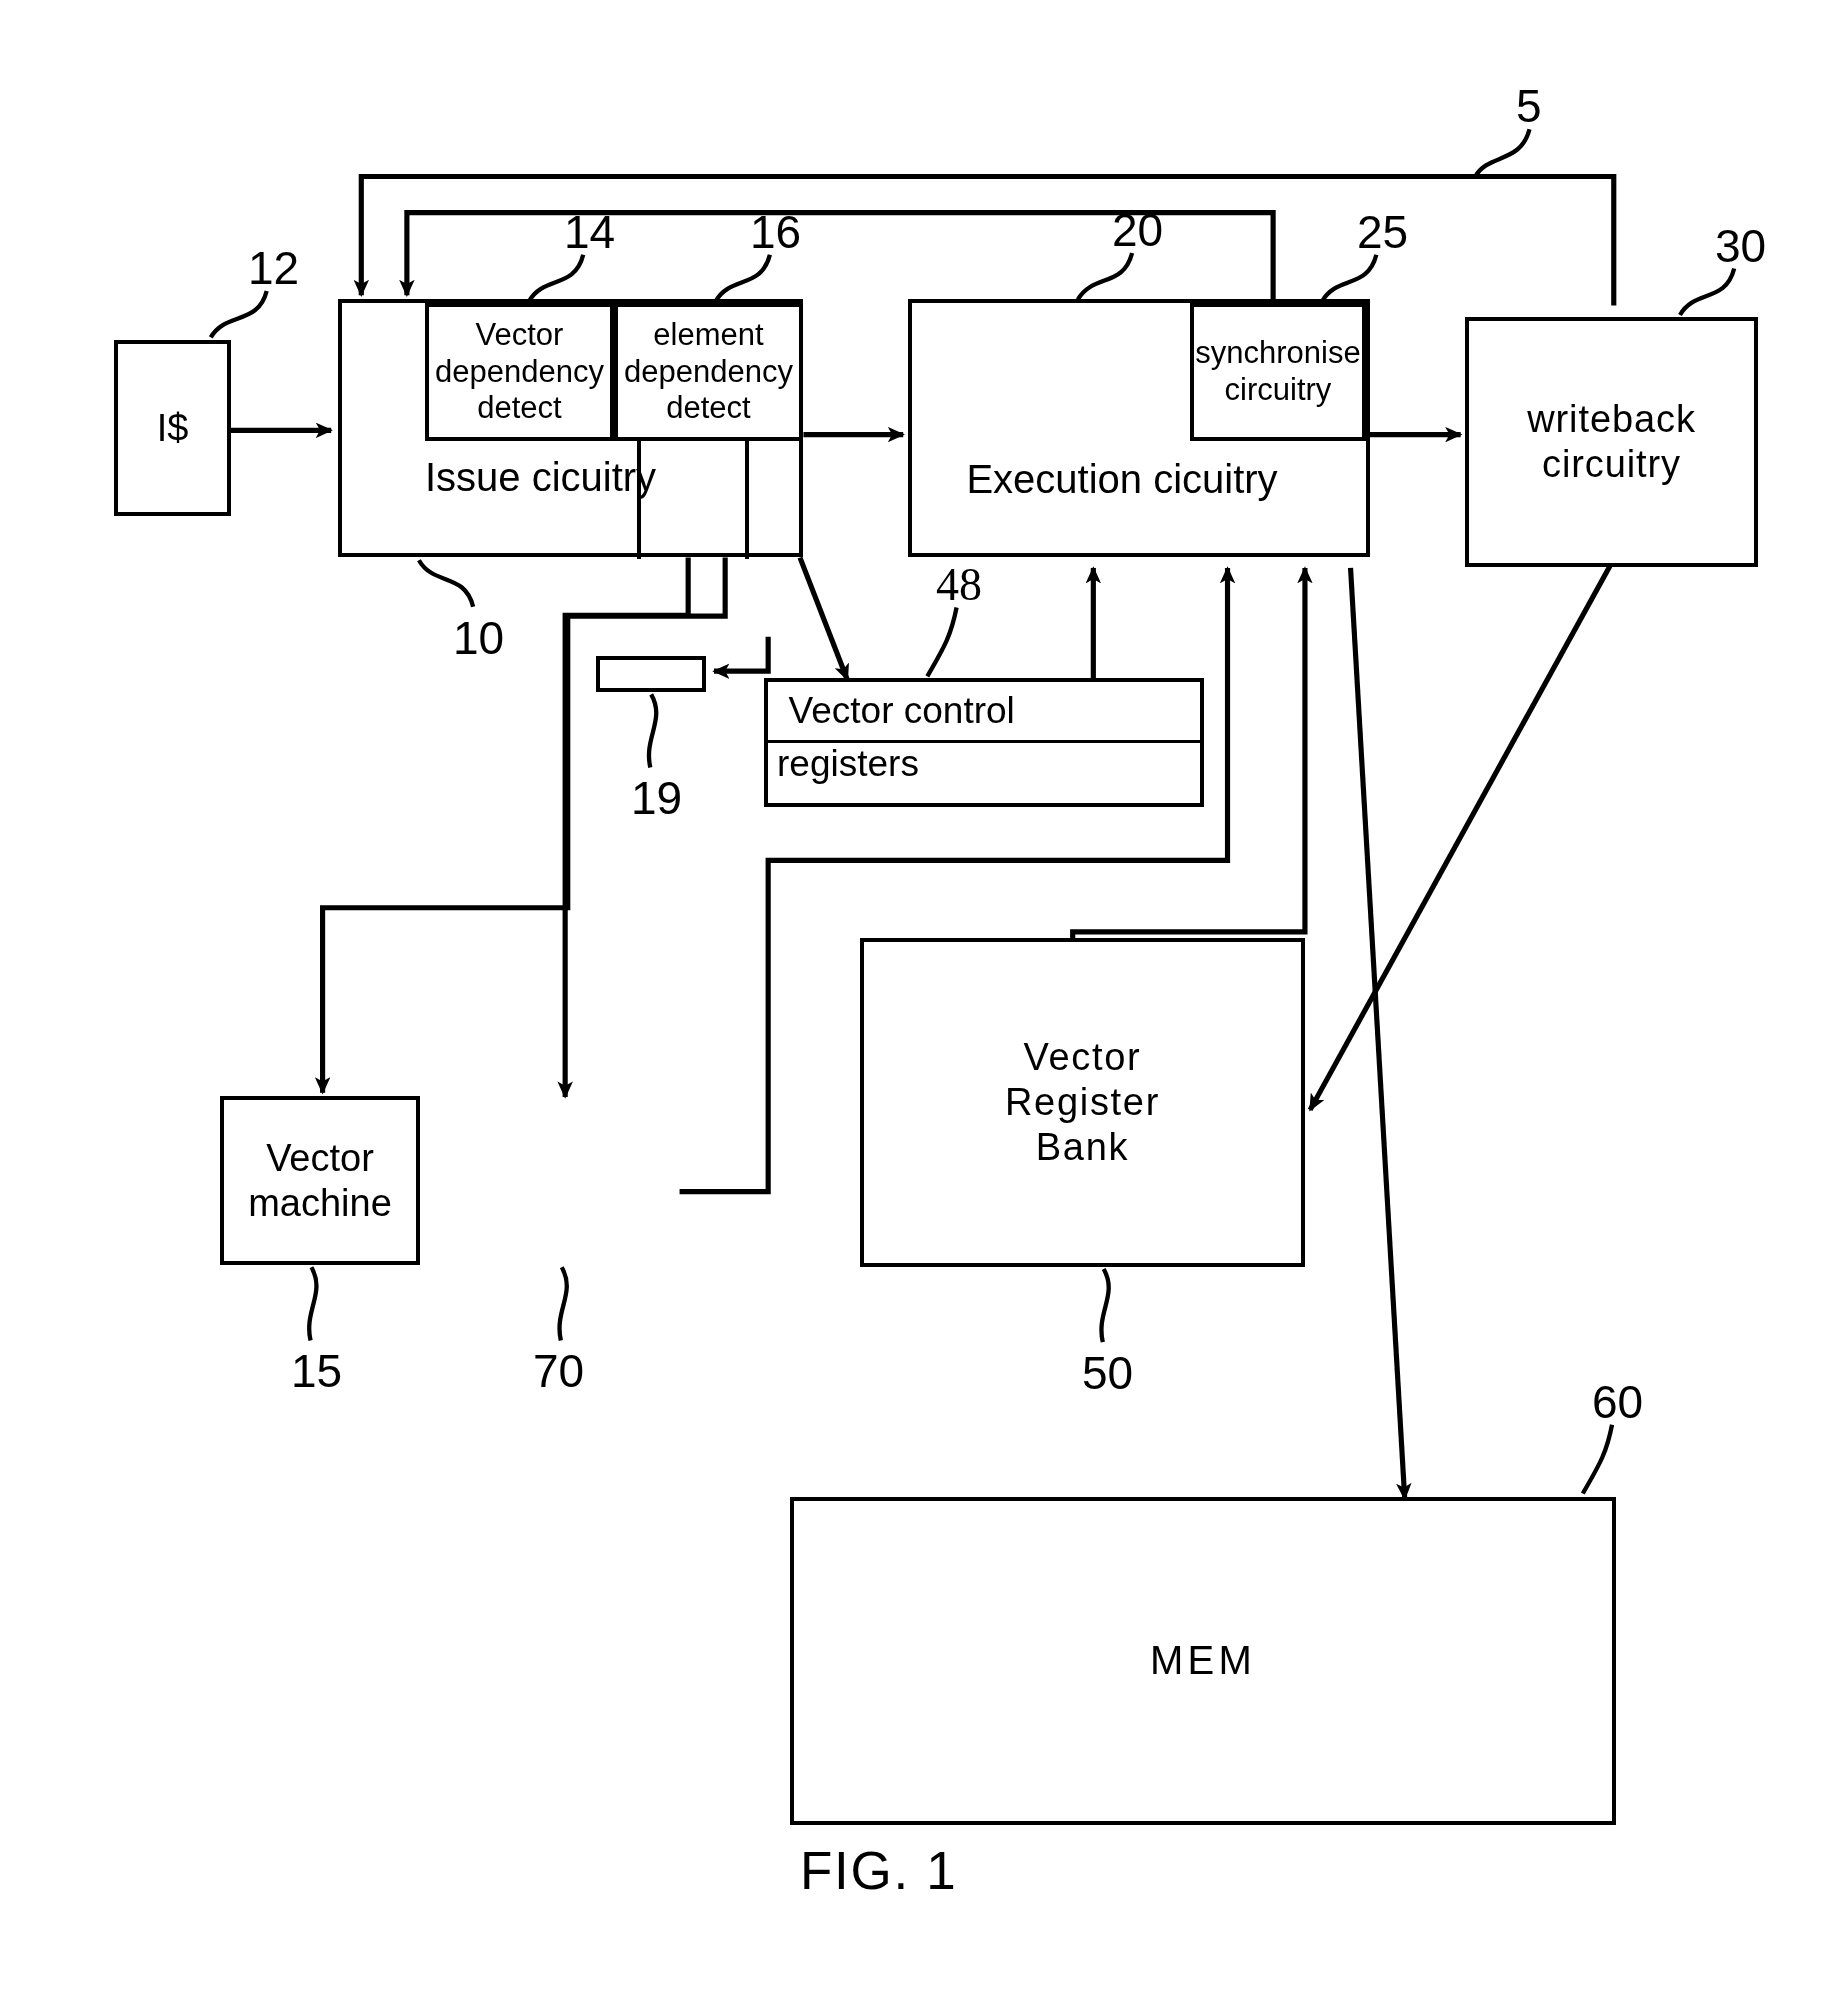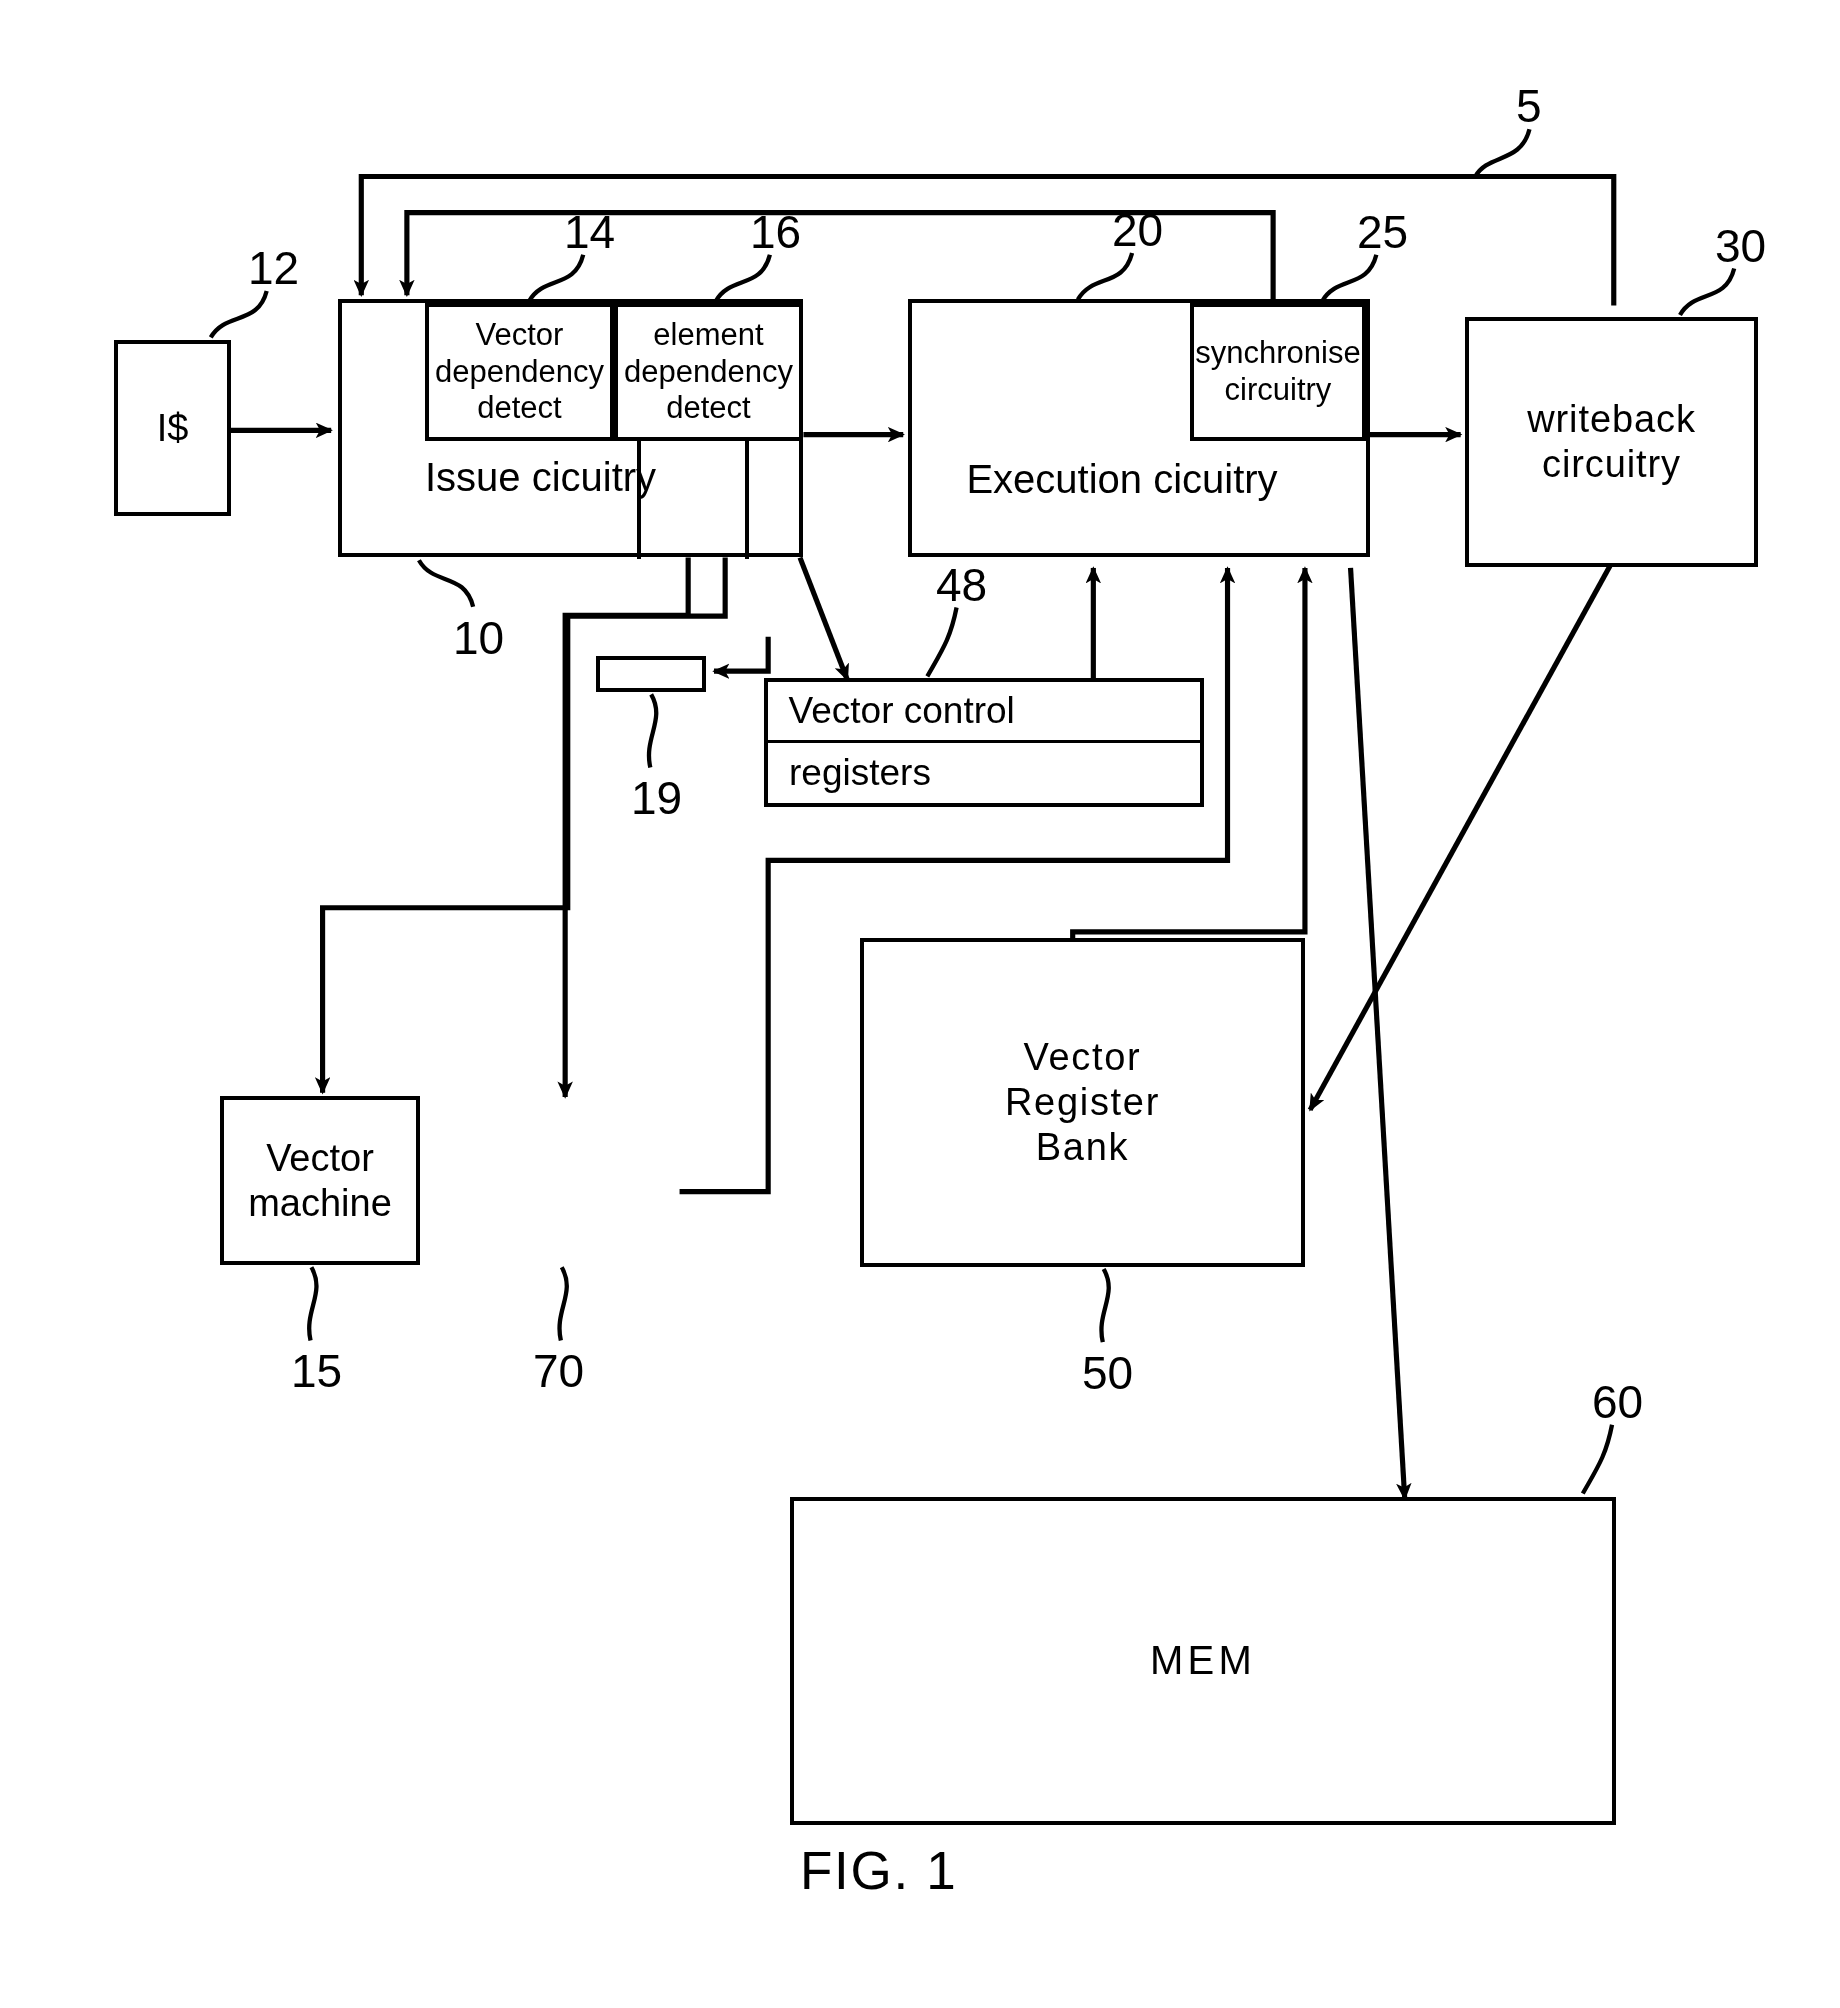--- a/index.html
+++ b/index.html
@@ -155,21 +155,21 @@
   </div>
 
   <div class="box" style="left:596px; top:656px; width:110px; height:36px;">
     <span class="box-label"></span>
   </div>
 
   <div style="position:absolute; left:764px; top:678px; width:440px; height:129px; border:4.3px solid #000; box-sizing:border-box; background:#fff; z-index:5;">
     <div style="height:50%; border-bottom:3.4px solid #000; box-sizing:border-box; display:flex; align-items:center; padding-left:20.6px; font-size:37px;">
       <span>Vector control</span>
     </div>
-    <div style="height:50%; box-sizing:border-box; display:flex; align-items:center; padding-left:21px; font-size:37px;">
+    <div style="height:50%; box-sizing:border-box; display:flex; padding-left:9px; font-size:37px;">
       <span>registers</span>
     </div>
   </div>
 
   <div class="box" style="left:220px; top:1096px; width:200px; height:169px; font-size:38px;">
     <span class="box-label">Vector
 machine</span>
   </div>
 
 
@@ -218,21 +218,21 @@
 
   <div class="refnum" style="left:1516px; top:79px;">5</div>
   <div class="refnum" style="left:248px; top:241px;">12</div>
   <div class="refnum" style="left:564px; top:205px;">14</div>
   <div class="refnum" style="left:750px; top:205px;">16</div>
   <div class="refnum" style="left:1112px; top:203px;">20</div>
   <div class="refnum" style="left:1357px; top:205px;">25</div>
   <div class="refnum" style="left:1715px; top:219px;">30</div>
   <div class="refnum" style="left:453px; top:611px;">10</div>
   <div class="refnum" style="left:631px; top:771px;">19</div>
-  <div class="refnum" style="left:936px; top:558px;">48</div>
+  <div class="refnum" style="left:936px; top:558px;font-family:Liberation Serif, serif;">48</div>
   <div class="refnum" style="left:291px; top:1344px;">15</div>
   <div class="refnum" style="left:533px; top:1344px;">70</div>
   <div class="refnum" style="left:1082px; top:1346px;">50</div>
   <div class="refnum" style="left:1592px; top:1375px;">60</div>
 
   <div class="figlabel" style="left:800px; top:1840px;">FIG. 1</div>
 
 </div>
 
 

